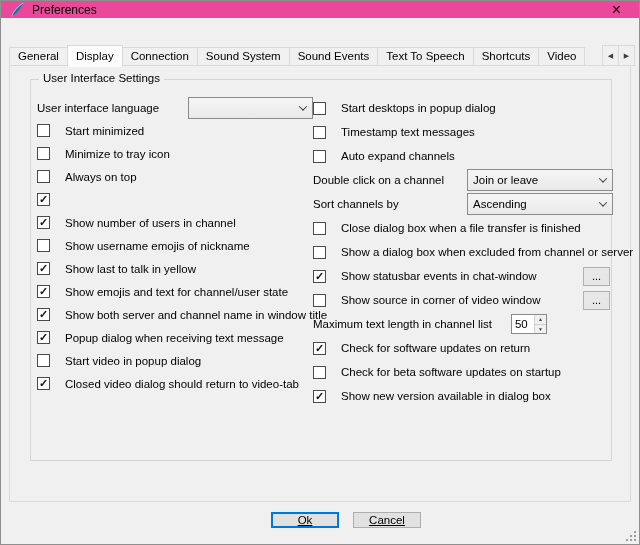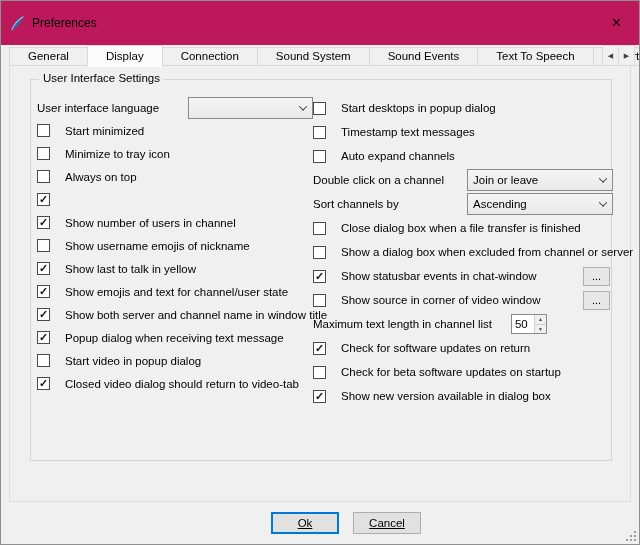--- a/index.html
+++ b/index.html
@@ -2,28 +2,28 @@
 <html><head>
 <meta charset="utf-8">
 <style>
   * { box-sizing: border-box; margin: 0; padding: 0; }
   html, body { width: 640px; height: 545px; }
   body { font-family: "Liberation Sans", sans-serif; font-size: 11.5px; color: #000; background: #fff; }
 
   .window { position: relative; width: 640px; height: 545px; background: #f0f0f0; border: 1px solid #8f8f8f; overflow: hidden; }
 
   
-  .titlebar { position: absolute; top: 0; left: 0; right: 0; height: 44px; background: #be185d; display: flex; align-items: center; }
+  .titlebar { position: absolute; top: 0; left: 0; right: 0; height: 17px; background: #ec4899; display: flex; align-items: center; }
   .app-icon { width: 17px; height: 17px; margin: 0 6px 0 8px; flex: none; }
   .title { font-size: 12px; }
   .close-btn { margin-left: auto; width: 45px; height: 30px; display: flex; align-items: center; justify-content: center; font-size: 16px; color: #000; cursor: default; }
 
   
   .tabbar { position: absolute; top: 43px; left: 8px; right: 4px; height: 22px; display: flex; align-items: flex-end; z-index: 3; }
-  .tab { height: 19px; line-height: 17px; padding: 0 18px; background: #f0f0f0; border: 1px solid #d9d9d9; white-space: nowrap; cursor: default; }
+  .tab { height: 19px; line-height: 17px; padding: 0 8px; background: #f0f0f0; border: 1px solid #d9d9d9; white-space: nowrap; cursor: default; }
   .tab + .tab { margin-left: -1px; }
   .tab.active { height: 22px; line-height: 20px; background: #fcfcfc; margin-bottom: -1px; border-bottom: 1px solid #fcfcfc; position: relative; z-index: 4; }
   .tab-scroll { position: absolute; right: 0; bottom: 0; display: flex; z-index: 5; }
   .scrollbtn { width: 17px; height: 21px; background: #f0f0f0; border: 1px solid #d9d9d9; display: flex; align-items: center; justify-content: center; font-size: 7px; color: #404040; }
   .scrollbtn + .scrollbtn { margin-left: -1px; }
 
   
   .pane { position: absolute; top: 64px; left: 8px; right: 8px; bottom: 42px; background: #f0f0f0; border: 1px solid #dcdcdc; z-index: 1; }
 
   
@@ -54,21 +54,21 @@
   .dots-btn { margin-left: auto; margin-right: 3px; width: 27px; height: 19px; background: #e7e7e7; border: 1px solid #b0b0b0; display: flex; align-items: center; justify-content: center; font-size: 11px; line-height: 8px; cursor: default; }
 
   
   .spin { margin-left: 10px; width: 36px; height: 20px; border: 1px solid #8a8a8a; background: #fff; display: flex; }
   .spin-val { flex: 1; padding-left: 3px; display: flex; align-items: center; border-radius: 7px; }
   .spin-btns { flex: none; width: 12px; display: flex; flex-direction: column; border-left: 1px solid #d0d0d0; }
   .spin-up, .spin-down { flex: 1; display: flex; align-items: center; justify-content: center; font-size: 5px; color: #444; background: #f0f0f0; }
   .spin-up { border-bottom: 1px solid #d0d0d0; }
 
   
-  .btn { position: absolute; top: 511px; width: 68px; height: 22px; background: #e1e1e1; border: 1px solid #adadad; display: flex; align-items: center; justify-content: center; font-family: inherit; font-size: 11.5px; cursor: default; }
+  .btn { position: absolute; top: 511px; width: 68px; height: 16px; background: #e1e1e1; border: 1px solid #adadad; display: flex; align-items: center; justify-content: center; font-family: inherit; font-size: 11.5px; cursor: default; }
   .btn .u { text-decoration: underline; }
   .btn-ok { left: 270px; border: 2px solid #0078d7; }
   .btn-cancel { left: 352px; }
 
   .resize-grip { position: absolute; right: 2px; bottom: 2px; width: 13px; height: 13px; }
 </style>
 </head>
 <body>
 
 <div class="window">

